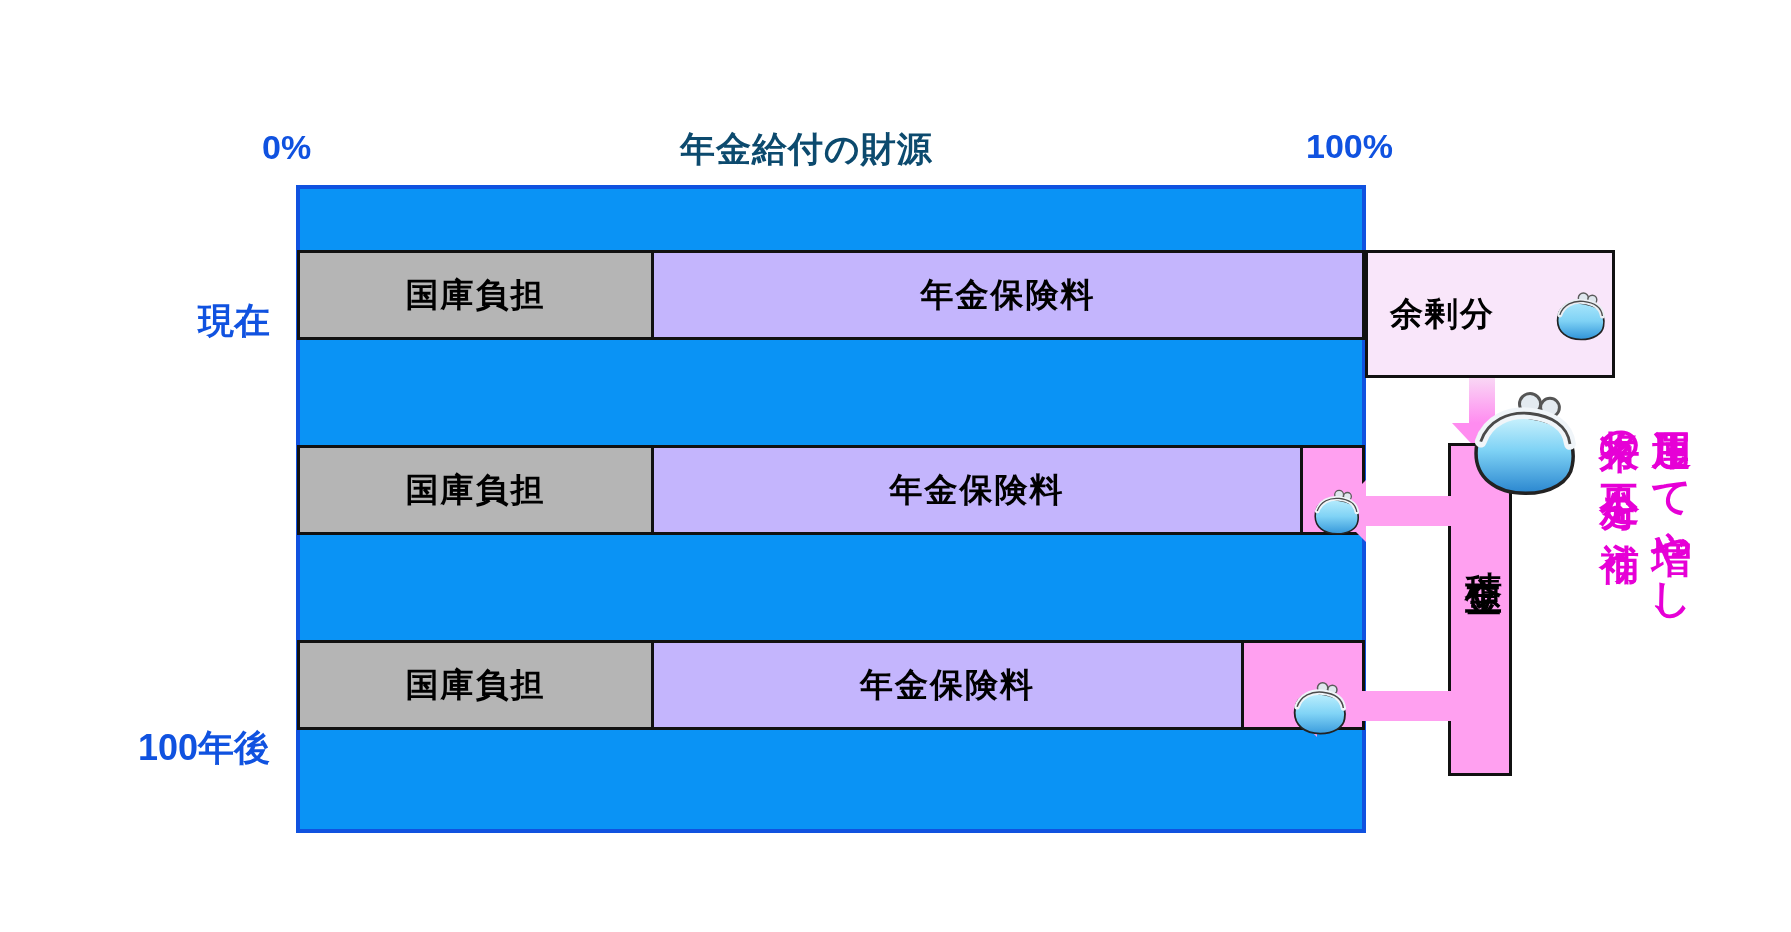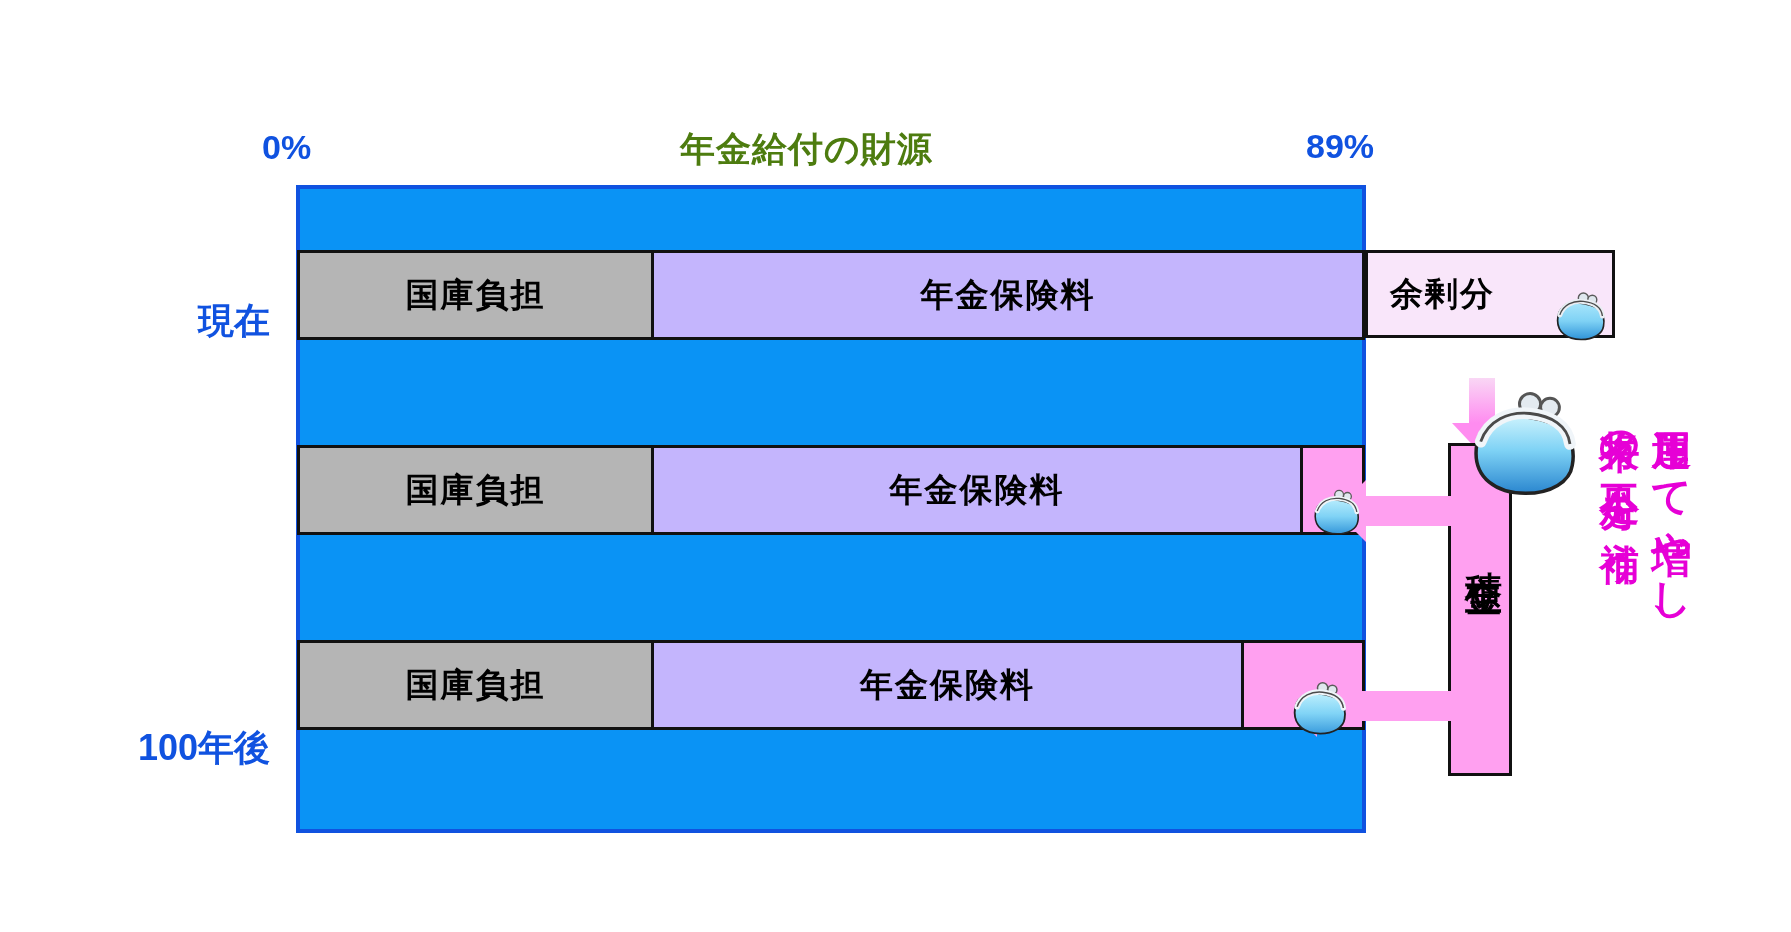--- a/index.html
+++ b/index.html
@@ -24,21 +24,21 @@
     font-size: 34px;
     font-weight: 700;
     letter-spacing: 0px;
     white-space: nowrap;
   }
   #label-0pct   { left: 262px; top: 128px; }
   #label-100pct { left: 1306px; top: 127px; }
   #chart-title {
     position: absolute;
     left: 680px; top: 126px;
-    color: #4d7c0f;
+    color: #0c4a6e;
     font-size: 35px;
     font-weight: 700;
     white-space: nowrap;
     letter-spacing: 1px;
   }
 
   
   .row-label {
     position: absolute;
     color: #1052e0;
@@ -91,21 +91,21 @@
     font-weight: 700;
     color: #000000;
     white-space: nowrap;
     letter-spacing: 2px;
   }
 
   
   #surplus-box {
     position: absolute;
     left: 1365px; top: 250px;
-    width: 250px; height: 88px;
+    width: 250px; height: 128px;
     background: #f9e6fa;
     border: 3px solid #111111;
     display: flex;
     align-items: center;
     justify-content: flex-start;
     padding-left: 22px;
   }
   #surplus-box .seg-text { font-size: 33px; }
 
   
@@ -189,21 +189,21 @@
   #purse-row2 { left: 1288px; top: 680px; width: 62px; height: 56px; }
   #purse-big  { left: 1464px; top: 390px; width: 118px; height: 108px; }
 </style>
 </head>
 <body>
 
 <div id="stage">
 
   <div class="axis-label" id="label-0pct">0%</div>
   <div id="chart-title">年金給付の財源</div>
-  <div class="axis-label" id="label-100pct">89%</div>
+  <div class="axis-label" id="label-100pct">100%</div>
 
   <div class="row-label" id="row-label-0">現在</div>
   <div class="row-label" id="row-label-2">100年後</div>
 
   <div id="blue-frame"></div>
 
   <div class="bar-row" id="bar-row-0">
     <div class="seg seg-treasury" style="width:357px">
       <span class="seg-text">国庫負担</span>
     </div>

